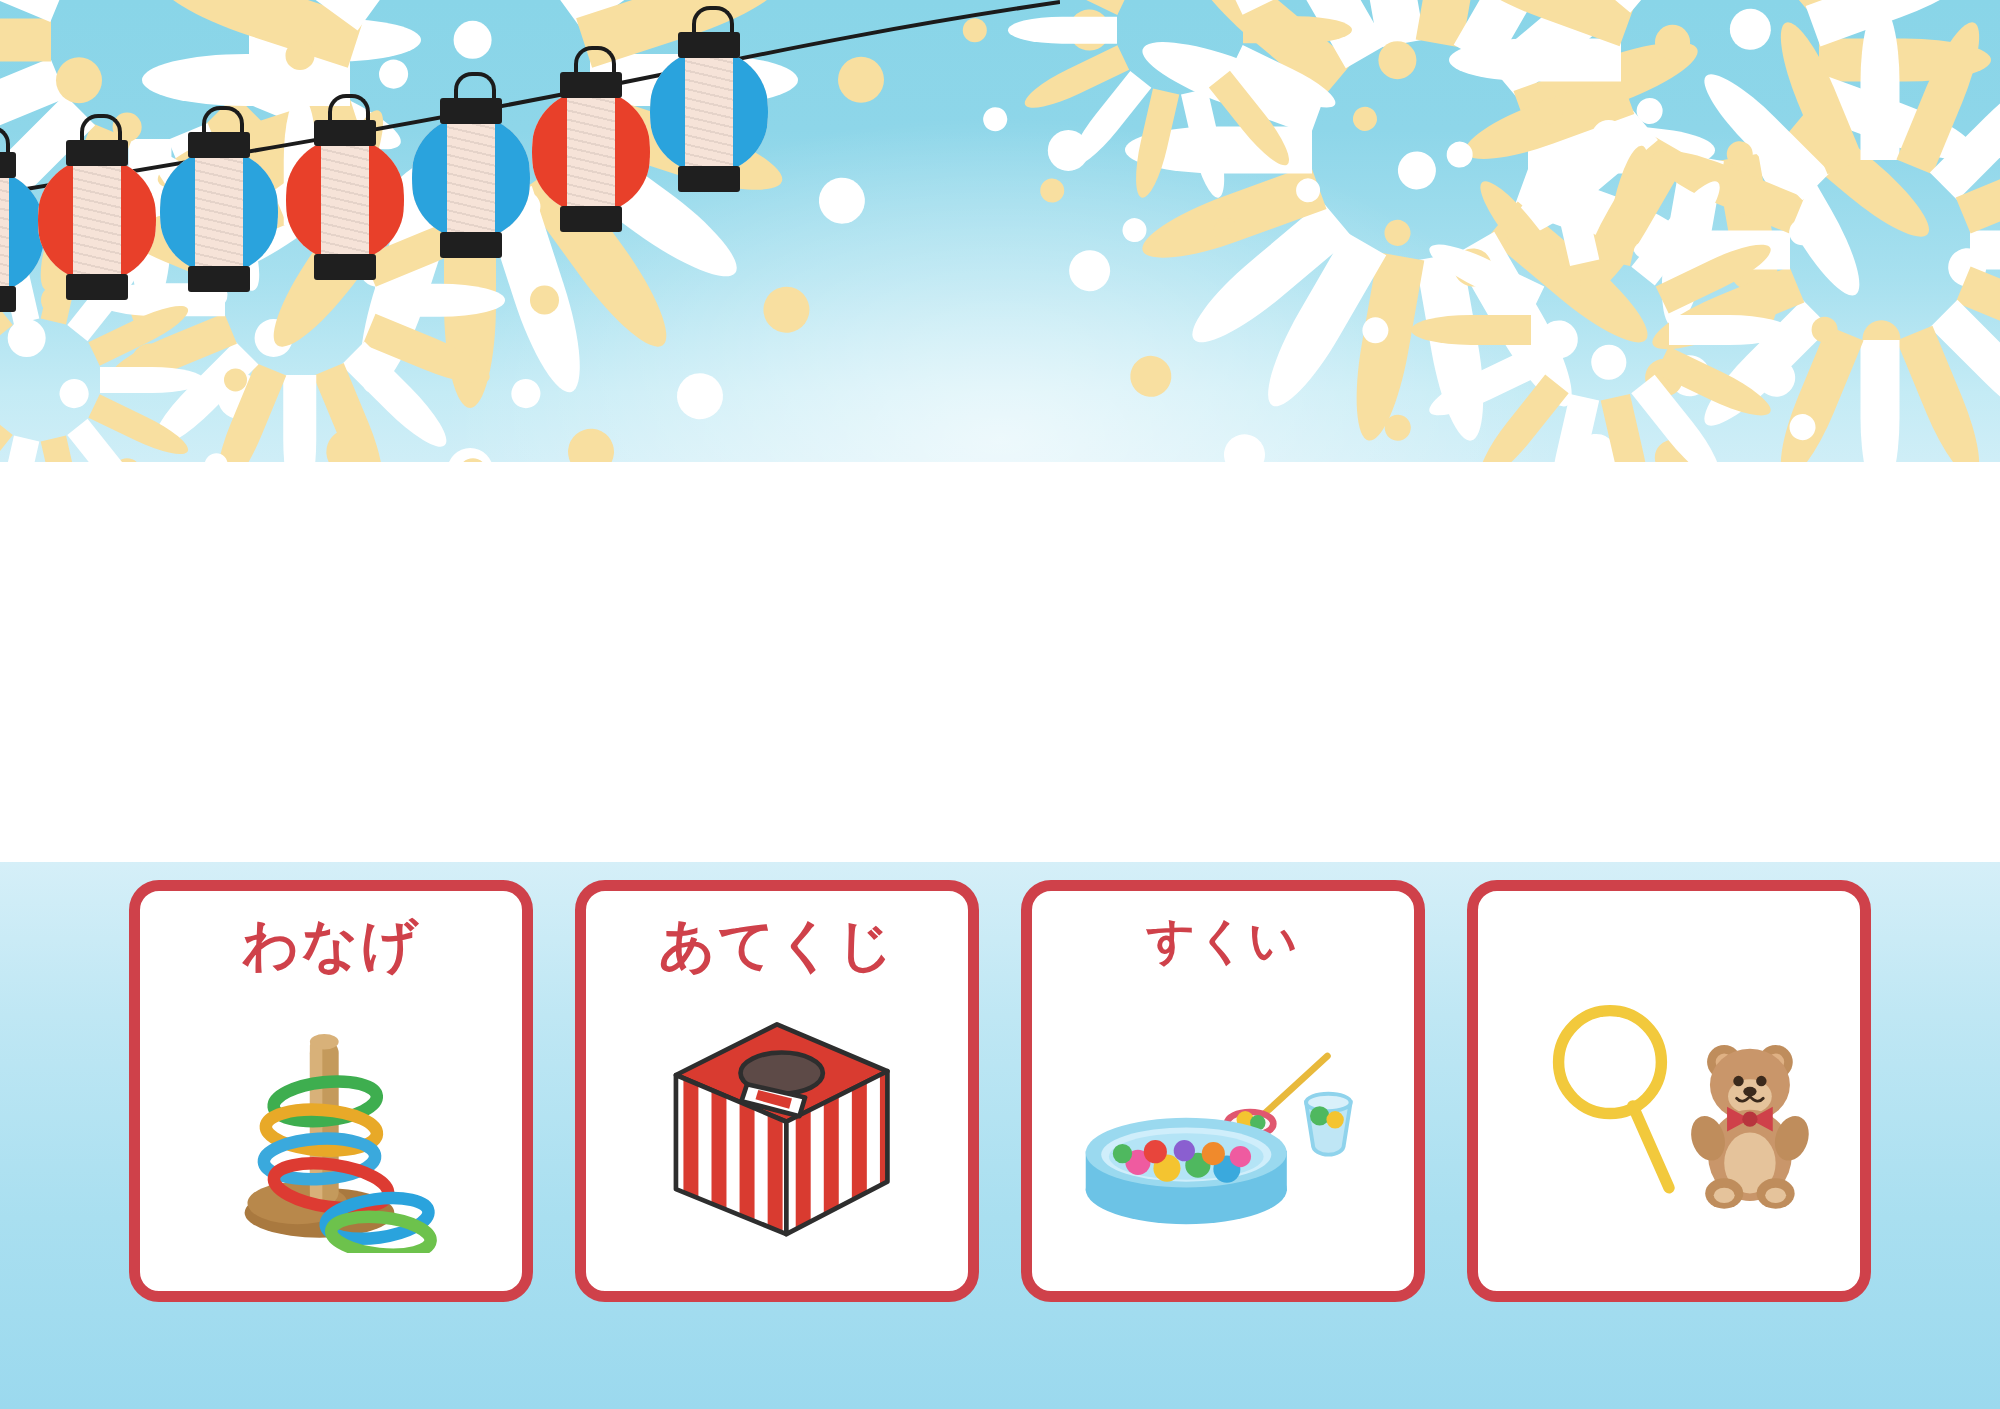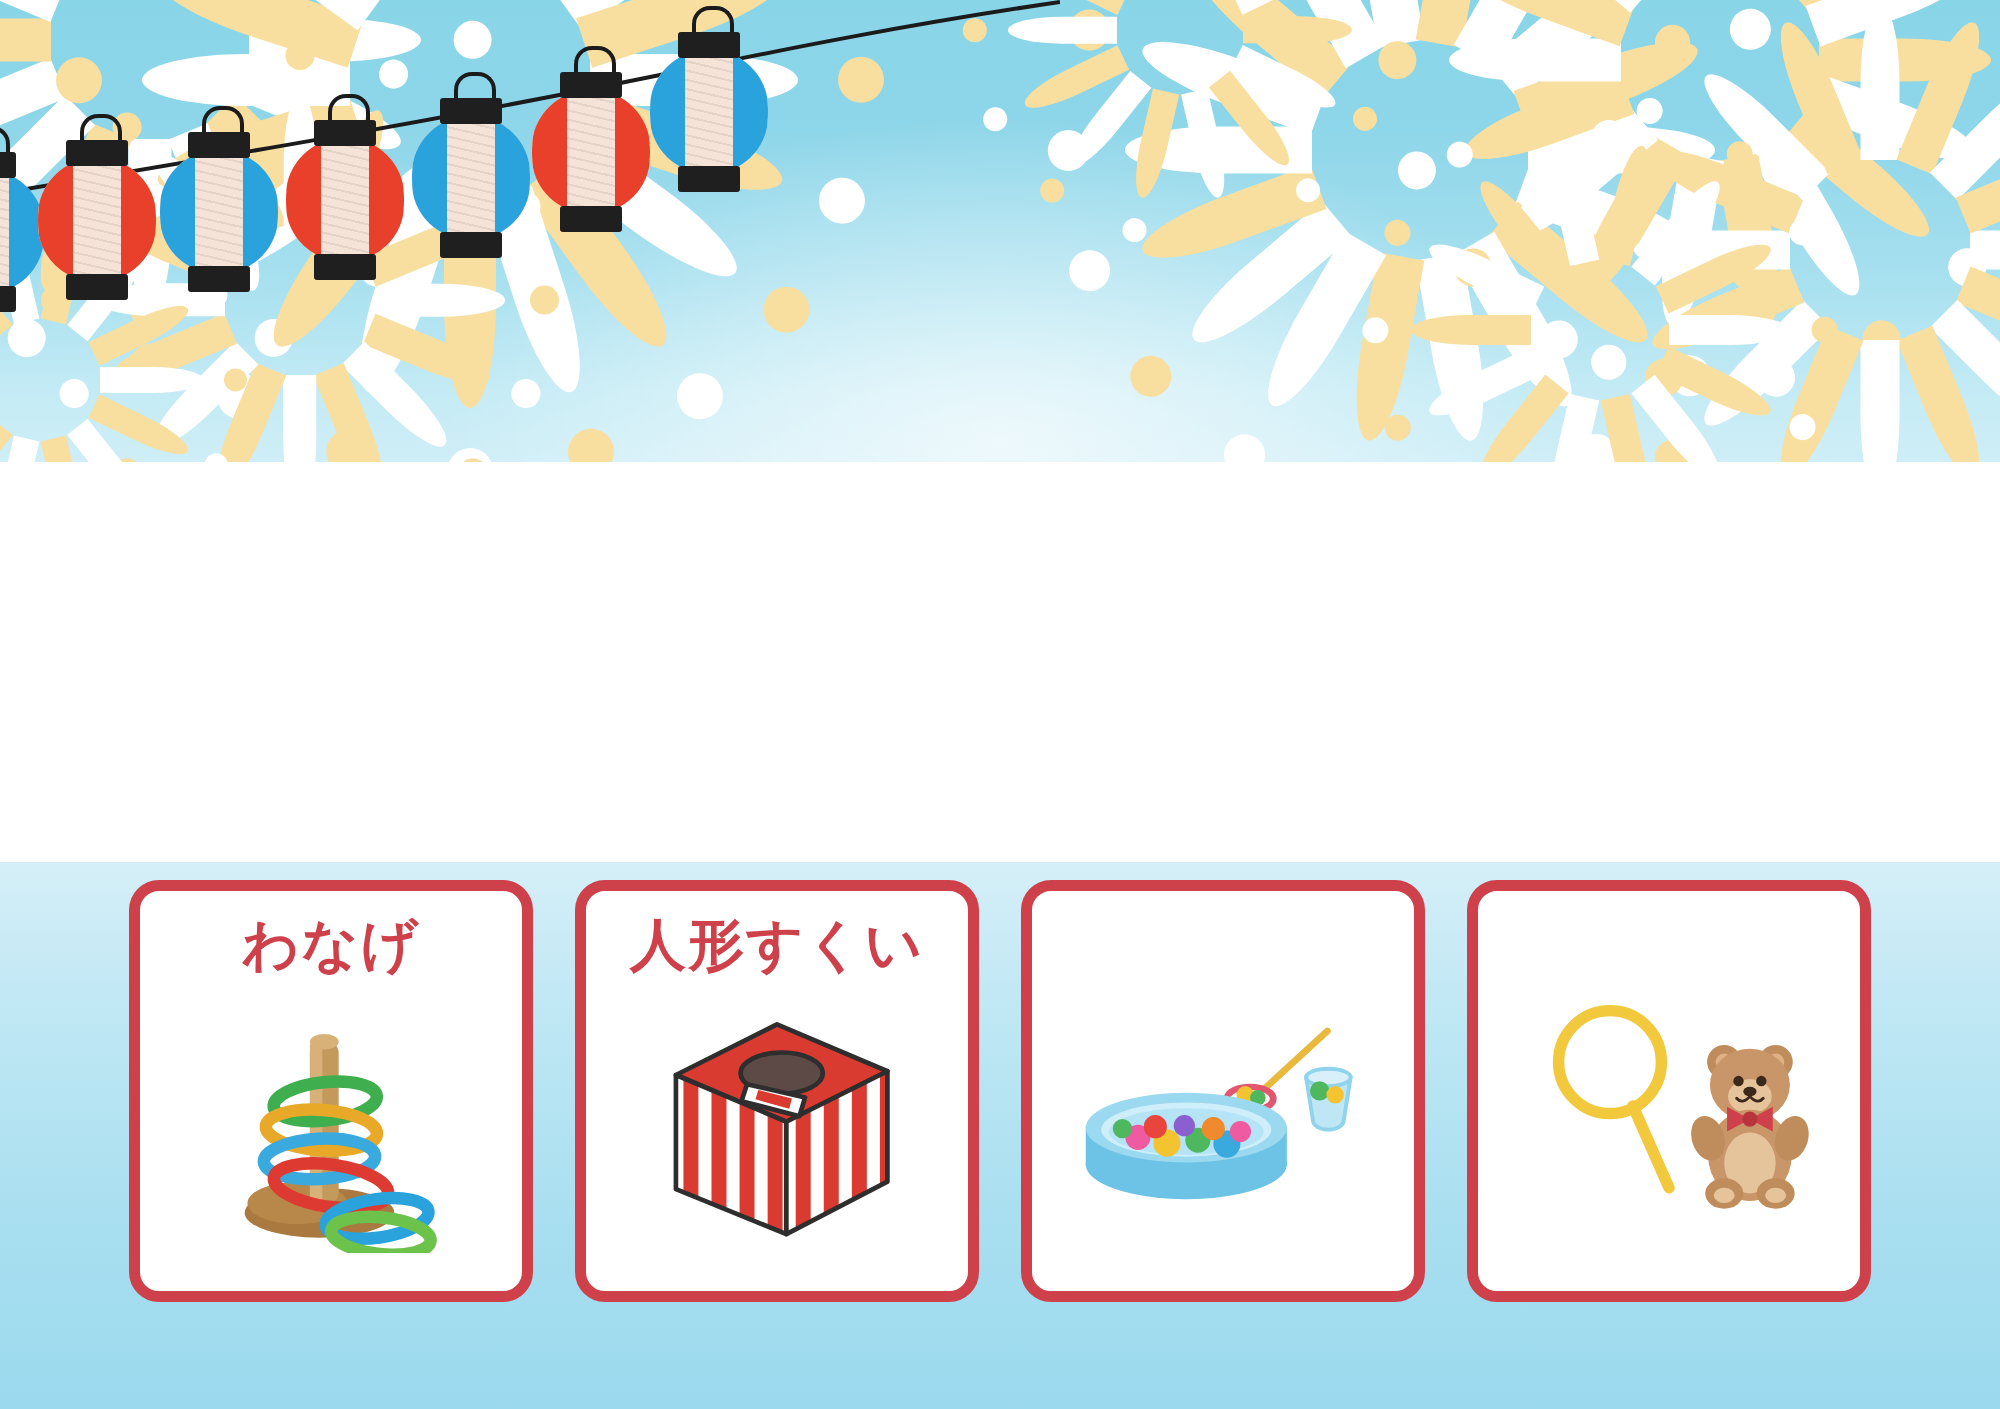--- a/index.html
+++ b/index.html
@@ -492,21 +492,21 @@
             <ellipse cx="118" cy="152" rx="58" ry="21" stroke="#3aa9dd" transform="rotate(-3 118 152)"></ellipse>
             <ellipse cx="130" cy="180" rx="60" ry="22" stroke="#dd3b32" transform="rotate(8 130 180)"></ellipse>
             <ellipse cx="178" cy="214" rx="54" ry="20" stroke="#2aa3dd" transform="rotate(-8 178 214)"></ellipse>
             <ellipse cx="182" cy="232" rx="52" ry="19" stroke="#6dc24c" transform="rotate(6 182 232)"></ellipse>
           </g>
         </svg>
       </div>
     </div>
 
     <div class="card">
-      <div class="card-title">人形すくい</div>
+      <div class="card-title">あてくじ</div>
       <div class="card-art">
         <svg viewBox="0 0 280 260" width="262" height="244">
 
           <polygon points="140,14 258,64 150,118 32,68" fill="#d93b30" stroke="#2e2e2e" stroke-width="5" stroke-linejoin="round"></polygon>
 
           <ellipse cx="145" cy="66" rx="44" ry="22" fill="#5d4a47" stroke="#2e2e2e" stroke-width="5"></ellipse>
 
           <g>
             <polygon points="32,68 150,118 150,238 32,190" fill="#ffffff"></polygon>
             <clipPath id="fl">
@@ -536,20 +536,21 @@
           </g>
 
           <polygon points="108,78 170,92 164,112 102,96" fill="#ffffff" stroke="#2e2e2e" stroke-width="5" stroke-linejoin="round"></polygon>
           <polygon points="120,84 156,93 153,104 117,94" fill="#d93b30"></polygon>
         </svg>
       </div>
     </div>
 
     <div class="card">
       <div class="card-title two-line">
+        <div>すくい</div>
       </div>
       <div class="card-art">
         <svg viewBox="0 0 300 210" width="290" height="203">
 
           <line x1="186" y1="96" x2="258" y2="30" stroke="#e8b93c" stroke-width="7" stroke-linecap="round"></line>
           <ellipse cx="178" cy="100" rx="24" ry="12" fill="none" stroke="#e0576f" stroke-width="7"></ellipse>
           <ellipse cx="178" cy="100" rx="20" ry="9" fill="#fdf2f5" opacity=".85"></ellipse>
           <circle cx="173" cy="96" r="9" fill="#f4c430"></circle>
           <circle cx="186" cy="99" r="8" fill="#4fb85f"></circle>
 

